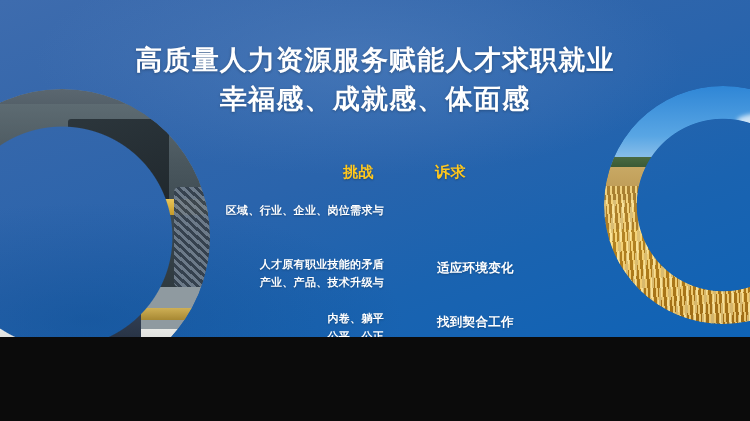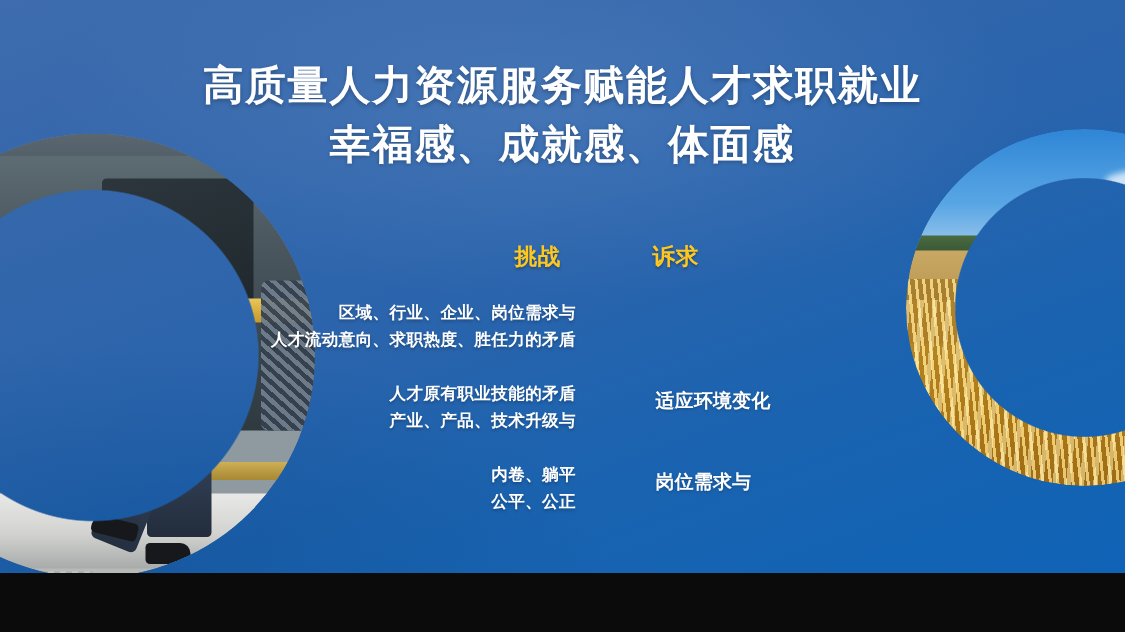--- a/index.html
+++ b/index.html
@@ -3,23 +3,23 @@
 <meta charset="utf-8">
 <style>
   html, body {
     margin: 0;
     padding: 0;
     background: #0b0b0b;
   }
   #slide {
     position: relative;
     width: 750px;
-    height: 382px;
+    height: 337px;
     overflow: hidden;
-    font-family: Liberation Mono, monospace;
+    font-family: Liberation Serif, serif;
     background: linear-gradient(160deg, #3e6cae 0%, #3567ab 22%, #2a64ac 48%, #1a63b0 72%, #0f63b6 100%);
   }
 
   
   .bg-sheen {
     position: absolute;
     inset: 0;
     background:
       radial-gradient(ellipse 70% 55% at 48% 18%, rgba(90,135,195,0.45) 0%, rgba(90,135,195,0.0) 62%),
       radial-gradient(ellipse 60% 50% at 12% 95%, rgba(8,72,140,0.40) 0%, rgba(8,72,140,0) 70%);
@@ -258,29 +258,28 @@
     <div class="title-line2">幸福感、成就感、体面感</div>
   </div>
 
   <div class="matrix">
 
     <div class="col-head" id="head-challenge">挑战</div>
     <div class="col-head" id="head-demand">诉求</div>
 
     <div class="challenge-cell row-1">
       <span class="cell-line">区域、行业、企业、岗位需求与</span>
-      <span class="cell-line">人才流动意向、求职热度、胜任力的矛盾</span>
     </div>
 
     <div class="challenge-cell row-2">
       <span class="cell-line">人才原有职业技能的矛盾</span>
       <span class="cell-line">产业、产品、技术升级与</span>
     </div>
     <div class="demand-cell row-2">适应环境变化</div>
 
     <div class="challenge-cell row-3">
       <span class="cell-line">内卷、躺平</span>
       <span class="cell-line">公平、公正</span>
     </div>
-    <div class="demand-cell row-3">岗位需求与</div>
+    <div class="demand-cell row-3">找到契合工作</div>
 
   </div>
 </div>
 
 </body></html>

